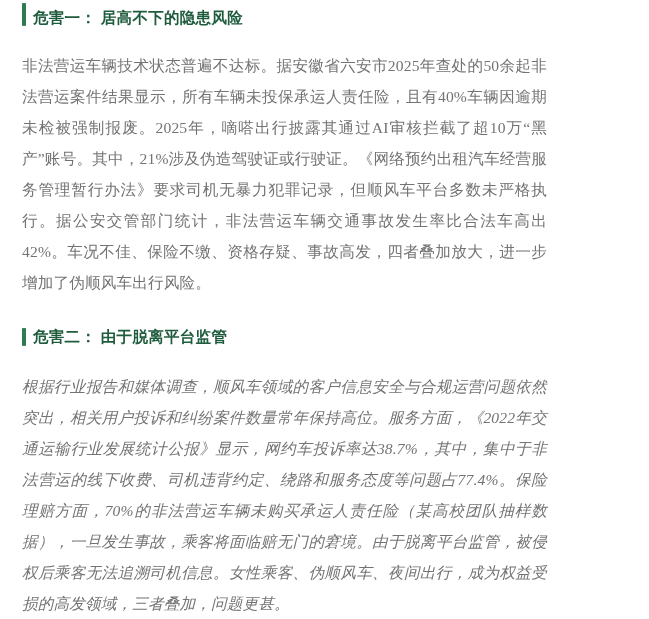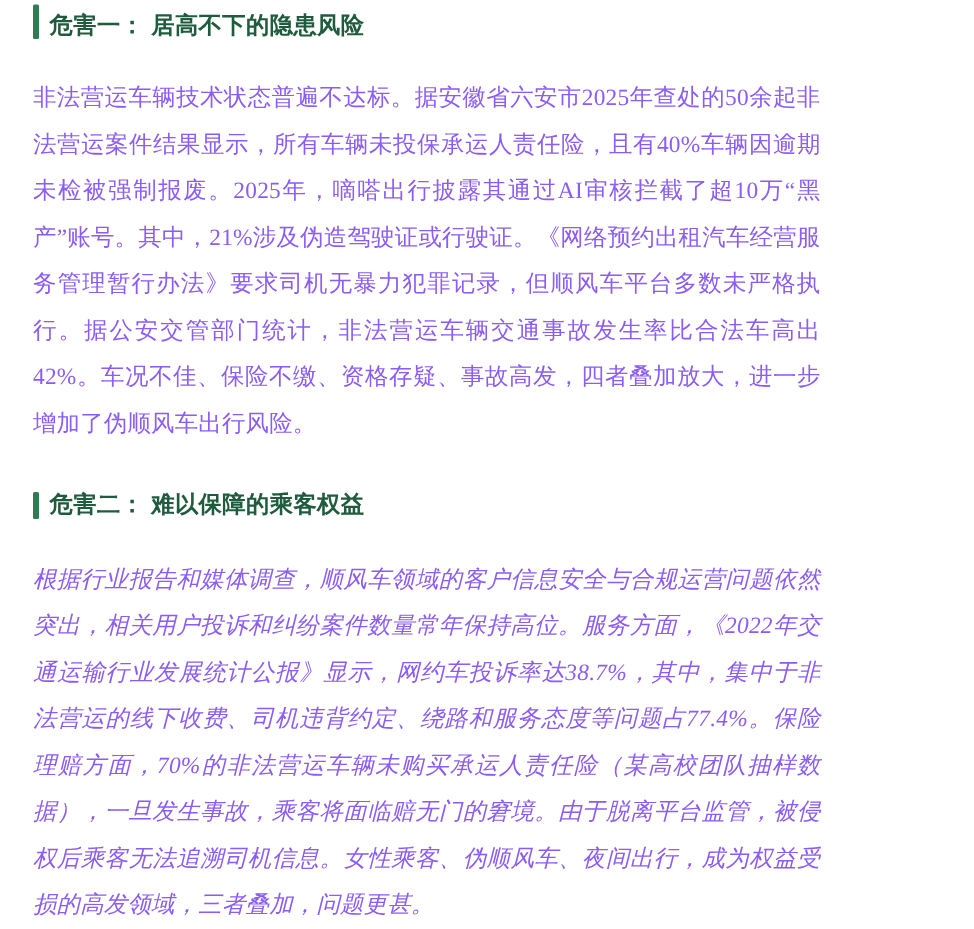--- a/index.html
+++ b/index.html
@@ -42,21 +42,21 @@
     top: 3px;
     bottom: 3px;
     width: 4px;
     background: #2e7d52;
     border-radius: 1px;
   }
   .body-text {
     font-family: "Liberation Serif", "DejaVu Serif", serif;
     font-size: 15.6px;
     line-height: 31px;
-    color: #8b5cf6;
+    color: #737373;
     text-align: justify;
     text-justify: inter-ideograph;
     letter-spacing: 0.15px;
   }
   .sec1 .heading { padding-top: 6px; }
   .sec1 .body-text { margin-top: 21px; }
   .sec2 .heading { margin-top: 27px; }
   .sec2 .body-text { margin-top: 22px; font-style: italic; }
   .sec3 .heading { margin-top: 39px; }
 </style>
@@ -64,21 +64,21 @@
 <body>
 
 <div class="page">
 
   <div class="section sec1">
     <div class="heading">危害一：  居高不下的隐患风险</div>
     <div class="body-text">非法营运车辆技术状态普遍不达标。据安徽省六安市2025年查处的50余起非法营运案件结果显示，所有车辆未投保承运人责任险，且有40%车辆因逾期未检被强制报废。2025年，嘀嗒出行披露其通过AI审核拦截了超10万“黑产”账号。其中，21%涉及伪造驾驶证或行驶证。《网络预约出租汽车经营服务管理暂行办法》要求司机无暴力犯罪记录，但顺风车平台多数未严格执行。据公安交管部门统计，非法营运车辆交通事故发生率比合法车高出42%。车况不佳、保险不缴、资格存疑、事故高发，四者叠加放大，进一步增加了伪顺风车出行风险。</div>
   </div>
 
   <div class="section sec2">
-    <div class="heading">危害二：  难以保障的乘客权益</div>
+    <div class="heading">危害二：  由于脱离平台监管</div>
     <div class="body-text">根据行业报告和媒体调查，顺风车领域的客户信息安全与合规运营问题依然突出，相关用户投诉和纠纷案件数量常年保持高位。服务方面，《2022年交通运输行业发展统计公报》显示，网约车投诉率达38.7%，其中，集中于非法营运的线下收费、司机违背约定、绕路和服务态度等问题占77.4%。保险理赔方面，70%的非法营运车辆未购买承运人责任险（某高校团队抽样数据），一旦发生事故，乘客将面临赔无门的窘境。由于脱离平台监管，被侵权后乘客无法追溯司机信息。女性乘客、伪顺风车、夜间出行，成为权益受损的高发领域，三者叠加，问题更甚。</div>
   </div>
 
   <div class="section sec3">
     <div class="heading">危害三：  严重扭曲的市场秩序</div>
   </div>
 
 </div>
 
 </body></html>

